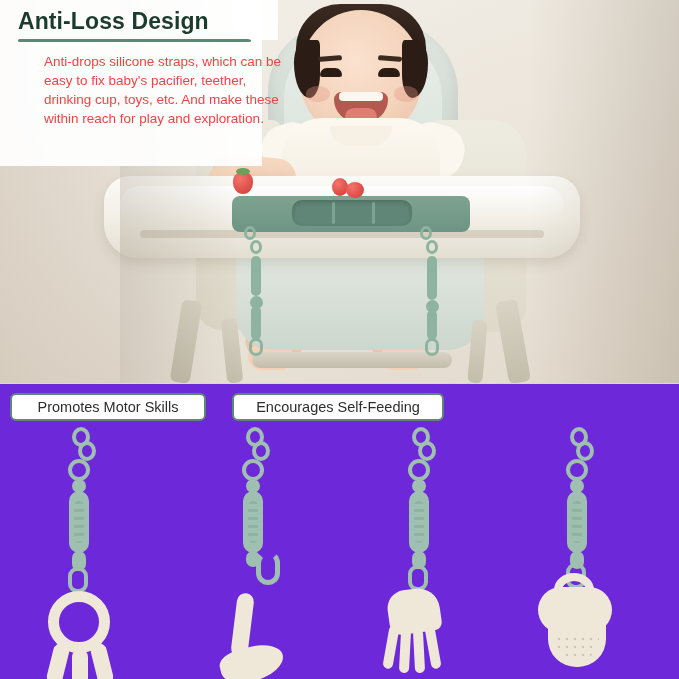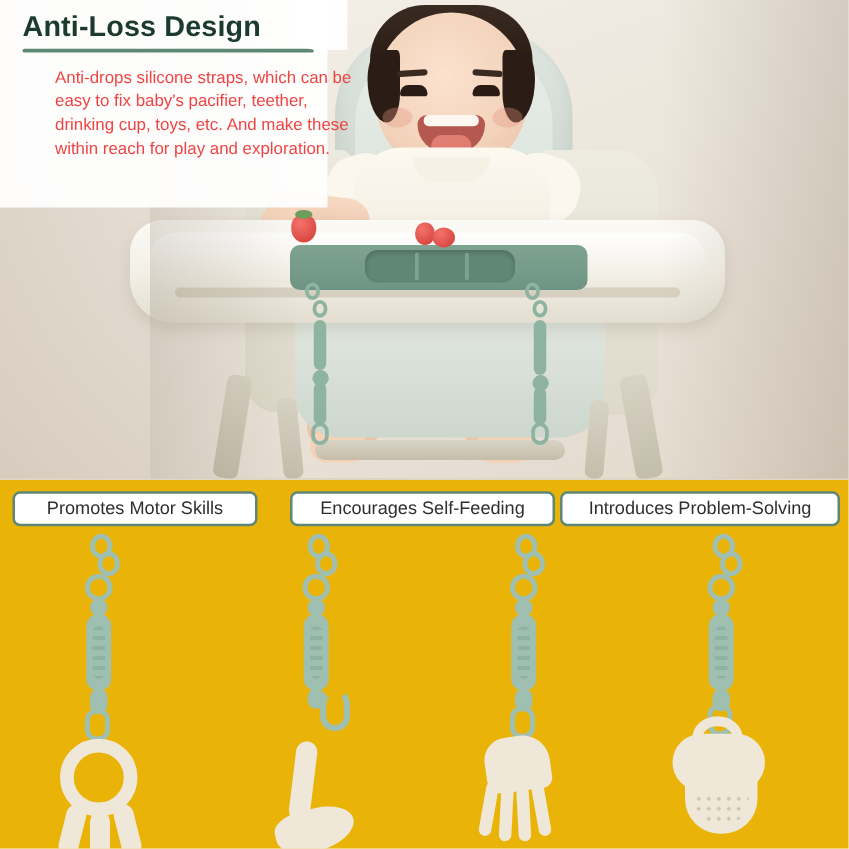--- a/index.html
+++ b/index.html
@@ -278,21 +278,21 @@
     border-radius: 0 0 0 22px;
   }
   .body-text {
     position: absolute; left: 12px; top: 52px; width: 244px;
     font-size: 13.5px; line-height: 19px; color: #ef4444; margin-left: 32px;
   }
 
   
   #bottom-section {
     position: absolute; left: 0; top: 383px; width: 679px; height: 296px;
-    background: #eab308;
+    background: #6d28d9;
   }
   .divider {
     position: absolute; left: 0; top: 0; width: 679px; height: 1px;
     background: #d8d8d8;
   }
   .label-pill {
     position: absolute; top: 10px; height: 28px;
     border: 2px solid #5f8775; border-radius: 6px;
     background: #ffffff;
     display: flex; align-items: center; justify-content: center;
@@ -499,23 +499,20 @@
   </div>
 
   <div id="bottom-section">
     <div class="divider"></div>
 
     <div class="label-pill pill-0">
       <span>Promotes Motor Skills</span>
     </div>
     <div class="label-pill pill-1">
       <span>Encourages Self-Feeding</span>
-    </div>
-    <div class="label-pill pill-2">
-      <span>Introduces Problem-Solving</span>
     </div>
 
     <div class="prod-col col-0">
       <div class="p-squiggle">
         <div class="p-link" style="left:68px; top:2px;"></div>
         <div class="p-link" style="left:74px; top:16px;"></div>
       </div>
       <div class="p-ring" style="left:64px; top:34px;"></div>
       <div class="p-stem" style="left:68px; top:54px; height:14px;"></div>
       <div class="p-band" style="left:65px; top:66px;"></div>

